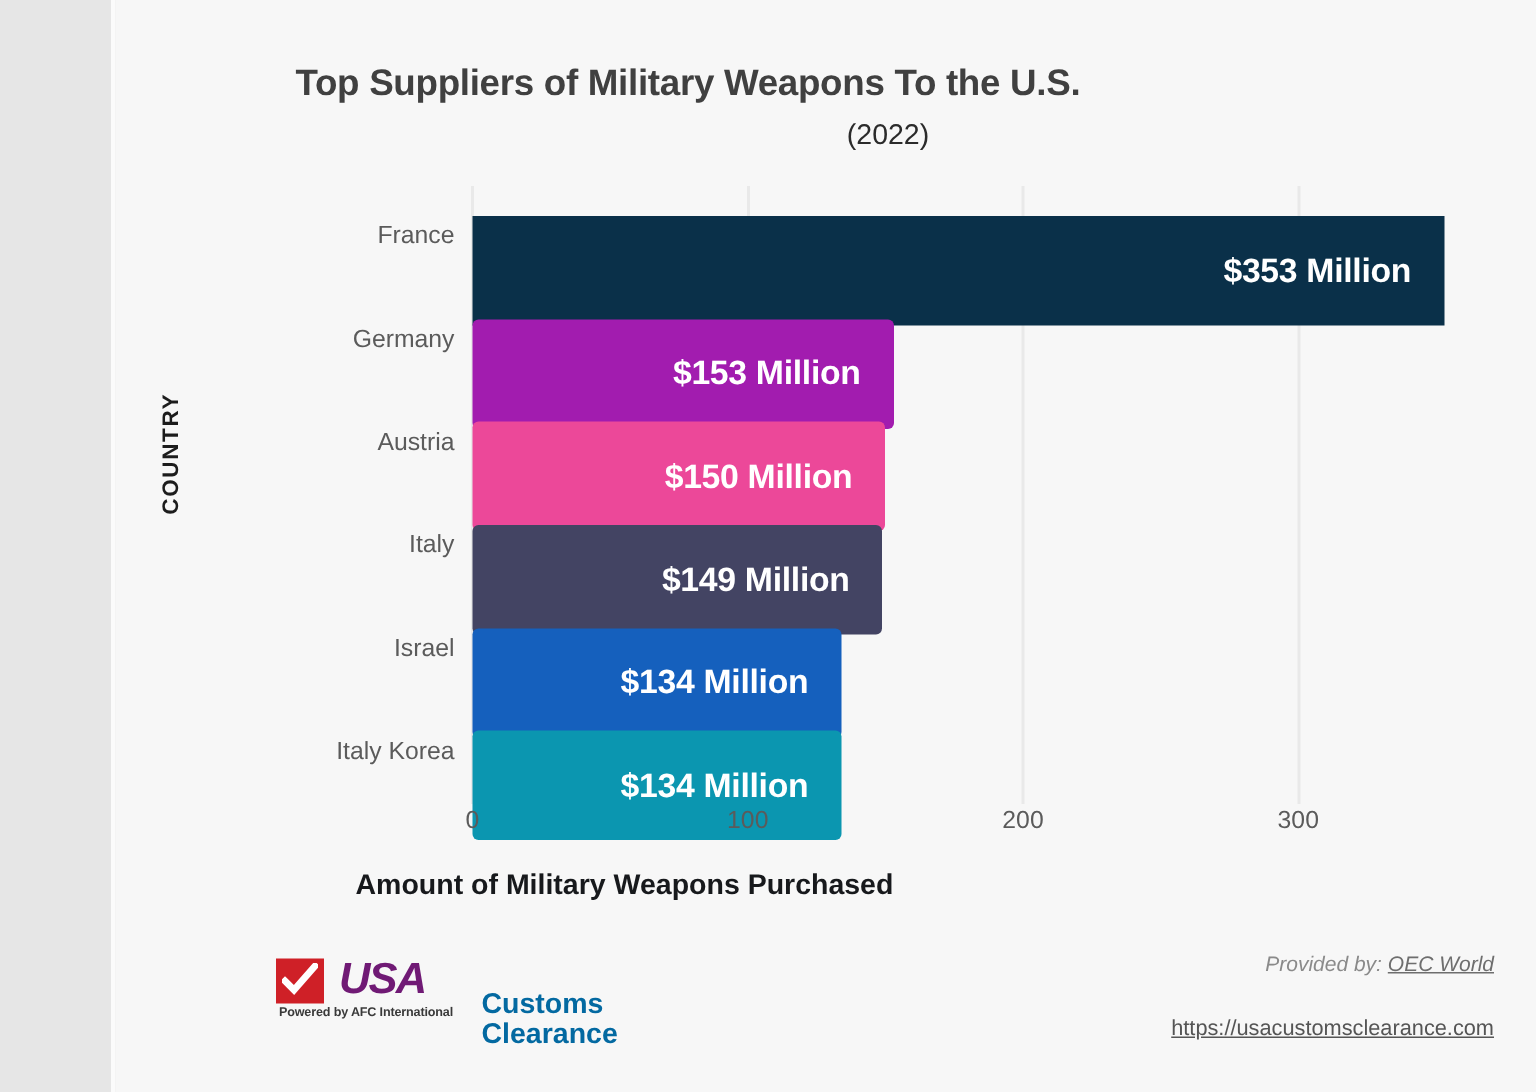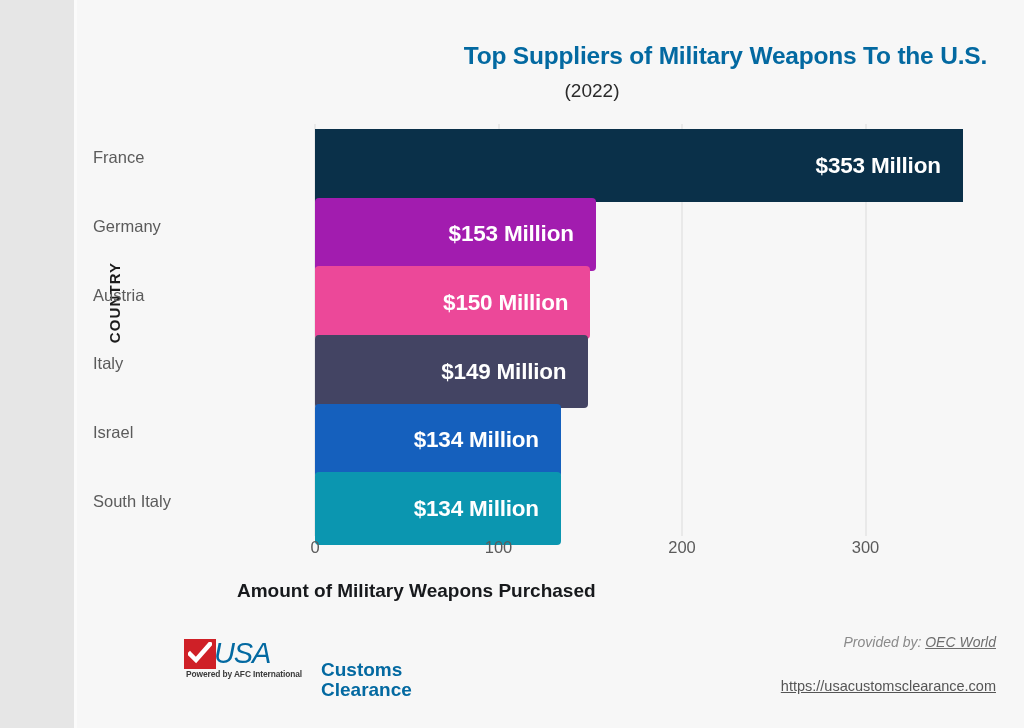--- a/index.html
+++ b/index.html
@@ -32,56 +32,56 @@
     width:160px; text-align:center;
     transform:rotate(-90deg);
     transform-origin:center center;
     font-size:15px; font-weight:700; letter-spacing:1.1px;
     color:#1c1c1c;
   }
 
   
   .title {
     position:absolute; left:120px; top:42px; width:790px;
-    text-align:right; font-size:24.5px; font-weight:700;
-    color:#0369a1; letter-spacing:-0.2px;
+    text-align:left; font-size:24.5px; font-weight:700;
+    color:#404040; letter-spacing:-0.2px;
   }
   .subtitle {
     position:absolute; left:120px; top:80px; width:790px;
     text-align:center; font-size:19px; font-weight:400;
     color:#2b2b2b;
   }
 
   
   .plot {
     position:absolute; left:238px; top:124px;
     width:734px; height:412px;
   }
   .gridline {
     position:absolute; top:0; width:2px; height:412px;
     background:#e9e9e9;
   }
   .row {
     position:absolute; left:0; height:68.6px; width:100%;
   }
   .bar {
-    position:absolute; left:0; top:5px; height:73px;
+    position:absolute; left:0; top:20px; height:73px;
     border-radius:4px;
     display:flex; align-items:center; justify-content:flex-end;
   }
   .bar.flat { border-radius:0; }
   .bar-value {
     color:#ffffff; font-size:22.5px; font-weight:700;
     padding-right:22px; white-space:nowrap;
     letter-spacing:-0.2px;
   }
 
   
   .cat-label {
-    position:absolute; right:0; width:210px; text-align:left;
+    position:absolute; right:0; width:210px; text-align:right;
     font-size:16.5px; color:#5b5b5b; font-weight:400;
   }
   .cats { position:absolute; left:14px; top:124px; width:212px; height:412px; }
 
   
   .xticks { position:absolute; left:238px; top:538px; width:734px; height:26px; }
   .xtick {
     position:absolute; top:0; width:60px; margin-left:-30px;
     text-align:center; font-size:16.5px; color:#5b5b5b;
   }
@@ -103,23 +103,23 @@
   }
 
   
   .logo { position:absolute; left:107px; top:637px; width:230px; height:48px; }
   .logo-check {
     position:absolute; left:0; top:2px; width:32px; height:30px;
     background:#cf2027;
   }
   .logo-check svg { position:absolute; left:4px; top:3px; }
   .logo-usa {
-    position:absolute; left:30px; top:0px;
-    font-size:29px; font-weight:400; font-style:italic;
-    color:#0369a1; letter-spacing:-1.2px;
+    position:absolute; left:42px; top:0px;
+    font-size:29px; font-weight:700; font-style:italic;
+    color:#701a75; letter-spacing:-1.2px;
   }
   .logo-powered {
     position:absolute; left:2px; top:32px;
     font-size:8.4px; font-weight:700; color:#3a3a3a;
     letter-spacing:-0.1px; white-space:nowrap;
   }
   .logo-customs {
     position:absolute; left:137px; top:-1px;
     font-size:19px; font-weight:700; color:#0369a1;
     line-height:19.5px; white-space:nowrap;margin-top:24px;
@@ -139,21 +139,21 @@
 
     <div class="title">Top Suppliers of Military Weapons To the U.S.</div>
     <div class="subtitle">(2022)</div>
 
     <div class="cats">
         <div class="cat-label" style="top: 24.3333px;">France</div>
         <div class="cat-label" style="top: 93px;">Germany</div>
         <div class="cat-label" style="top: 230.333px;">Italy</div>
         <div class="cat-label" style="top: 161.667px;">Austria</div>
         <div class="cat-label" style="top: 299px;">Israel</div>
-        <div class="cat-label" style="top: 367.667px;">South Italy</div>
+        <div class="cat-label" style="top: 367.667px;">Italy Korea</div>
       </div>
 
     <div class="plot">
         <div class="gridline" style="left: -1px;"></div>
         <div class="gridline" style="left: 182.5px;"></div>
         <div class="gridline" style="left: 366px;"></div>
         <div class="gridline" style="left: 549.5px;"></div>
         <div class="row" style="top: 0px;">
           <div class="bar flat" style="width: 647.755px; background: rgb(10, 48, 73);">
             <span class="bar-value">$353 Million</span>

